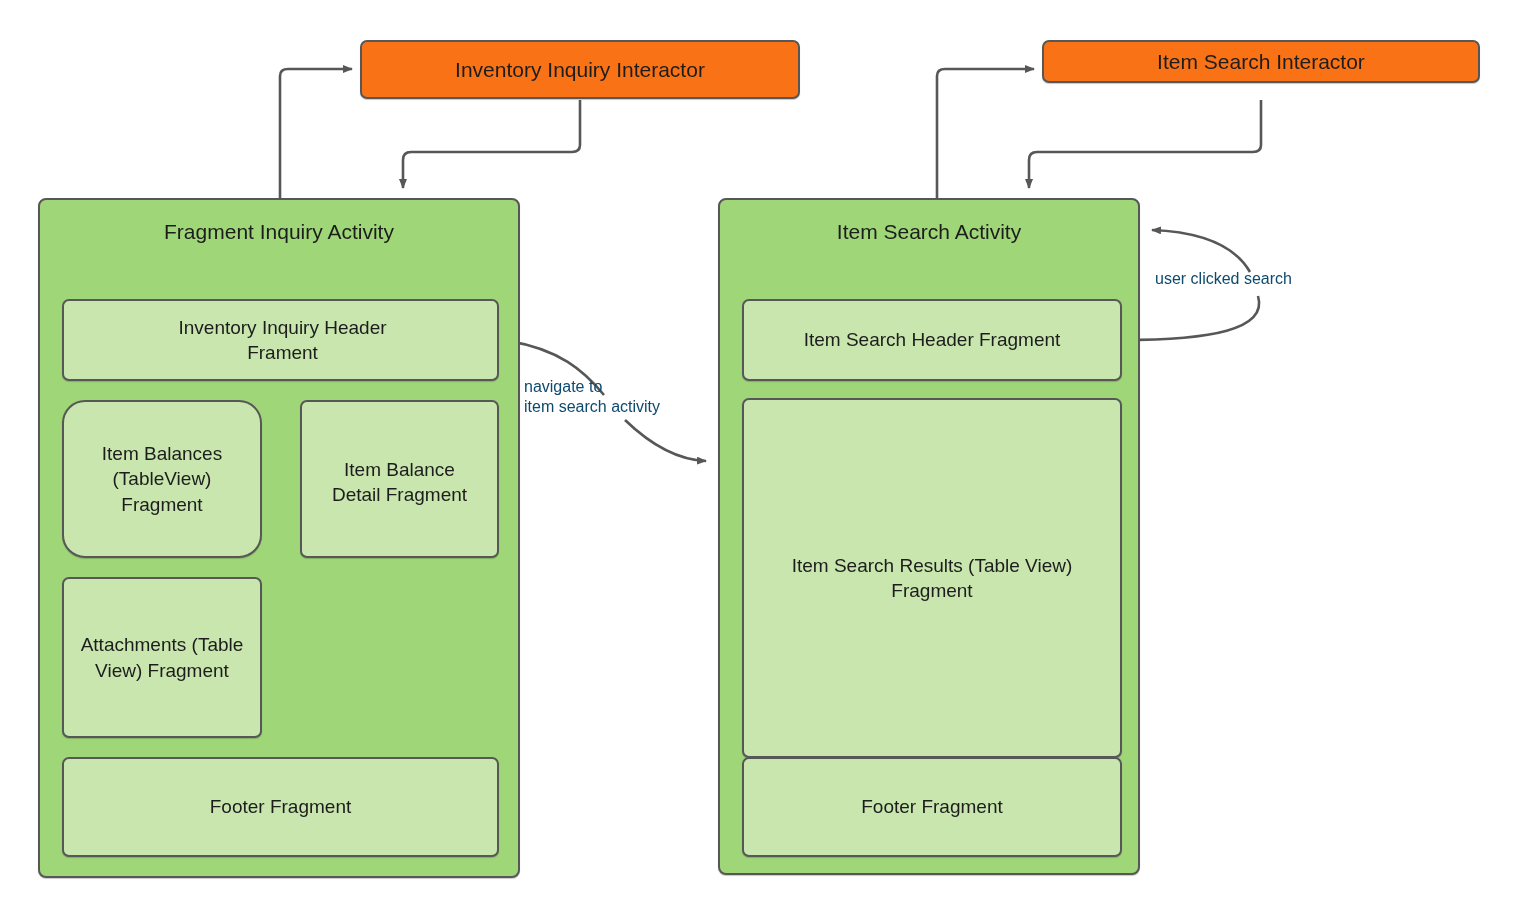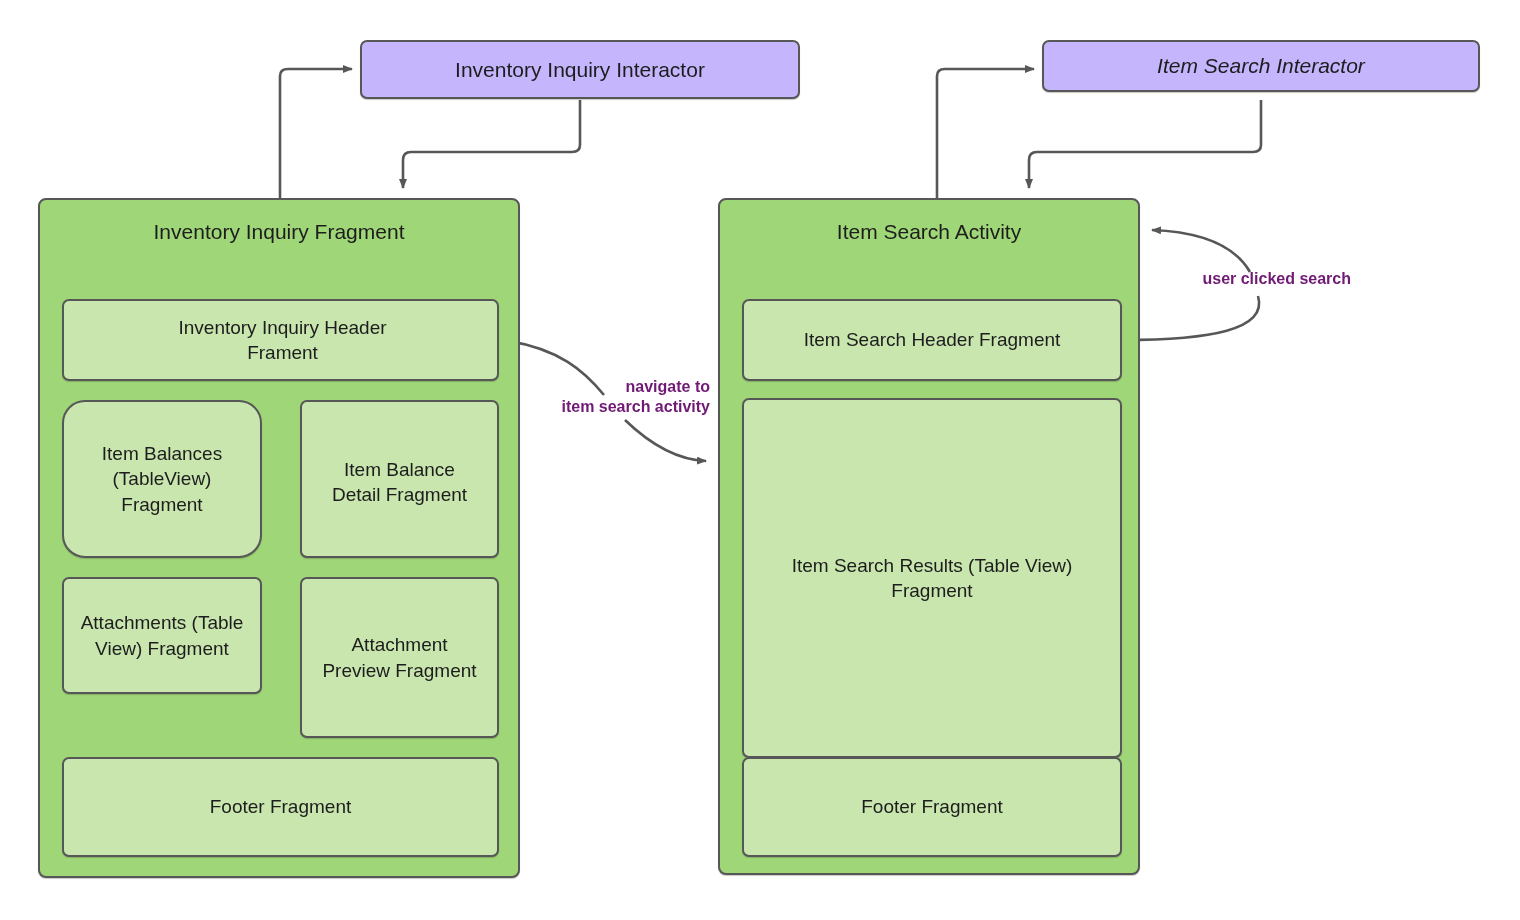--- a/index.html
+++ b/index.html
@@ -33,21 +33,21 @@
     position: absolute;
     box-sizing: border-box;
     border: 2.5px solid #575757;
     border-radius: 7px;
     display: flex;
     box-shadow: 0 1px 1px rgba(0,0,0,0.22);
   }
 
   
   .interactor {
-    background: #c4b5fd;
+    background: #f97316;
     align-items: center;
     justify-content: center;
     font-size: 21px;
     color: #1d1d1d;
   }
 
   
   .activity {
     background: #9FD677;
     flex-direction: column;
@@ -77,23 +77,23 @@
     font-size: 19px;
     line-height: 1.33;
     color: #1d1d1d;
     padding: 4px 8px;
     box-shadow: 0 1px 1px rgba(0,0,0,0.18);
   }
 
   .edge-label {
     position: absolute;
     font-size: 16px;
-    font-weight: bold;
-    color: #701a75;
-    text-align: right;
+    font-weight: normal;
+    color: #0c4a6e;
+    text-align: left;
     line-height: 1.25;
     white-space: pre-line;
     pointer-events: none;
   }
 </style>
 </head>
 <body>
 
 <div id="canvas">
 
@@ -116,52 +116,48 @@
     <path d="M 625,420 C 654,448 680,460 706,461" fill="none" stroke="#575757" stroke-width="2.6" marker-end="url(#arrowhead)"></path>
 
     <path d="M 1122,340 C 1210,340 1268,330 1258,296" fill="none" stroke="#575757" stroke-width="2.6"></path>
     <path d="M 1250,272 C 1235,246 1203,232 1152,230" fill="none" stroke="#575757" stroke-width="2.6" marker-end="url(#arrowhead)"></path>
   </svg>
 
   <div class="node interactor" style="left:360px; top:40px; width:440px; height:59px;">
     <span>Inventory Inquiry Interactor</span>
   </div>
 
-  <div class="node interactor" style="left:1042px; top:40px; width:438px; height:52px;font-style:italic;">
+  <div class="node interactor" style="left:1042px; top:40px; width:438px; height:43px;">
     <span>Item Search Interactor</span>
   </div>
 
   <div class="node activity" style="left:38px; top:198px; width:482px; height:680px;">
-    <div class="activity-title">Inventory Inquiry Fragment</div>
+    <div class="activity-title">Fragment Inquiry Activity</div>
 
     <div class="fragment" style="left:22px; top:99px; width:437px; height:82px;padding-left:12px;">
       <span style="white-space: pre-line;">Inventory Inquiry Header
 Frament</span>
     </div>
 
     <div class="fragment" style="left:22px; top:200px; width:200px; height:158px;border-radius:23px;">
       <span style="white-space: pre-line;">Item Balances
 (TableView)
 Fragment</span>
     </div>
 
     <div class="fragment" style="left:260px; top:200px; width:199px; height:158px;">
       <span style="white-space: pre-line; margin-top: 6px;">Item Balance
 Detail Fragment</span>
     </div>
 
-    <div class="fragment" style="left:22px; top:377px; width:200px; height:117px;">
+    <div class="fragment" style="left:22px; top:377px; width:200px; height:161px;">
       <span style="white-space: pre-line;">Attachments (Table
 View) Fragment</span>
     </div>
 
-    <div class="fragment" style="left:260px; top:377px; width:199px; height:161px;">
-      <span style="white-space: pre-line;">Attachment
-Preview Fragment</span>
-    </div>
 
     <div class="fragment" style="left:22px; top:557px; width:437px; height:100px;">
       <span style="white-space: pre-line;">Footer Fragment</span>
     </div>
   </div>
 
   <div class="node activity" style="left:718px; top:198px; width:422px; height:677px;">
     <div class="activity-title">Item Search Activity</div>
 
     <div class="fragment" style="left:22px; top:99px; width:380px; height:82px;">

